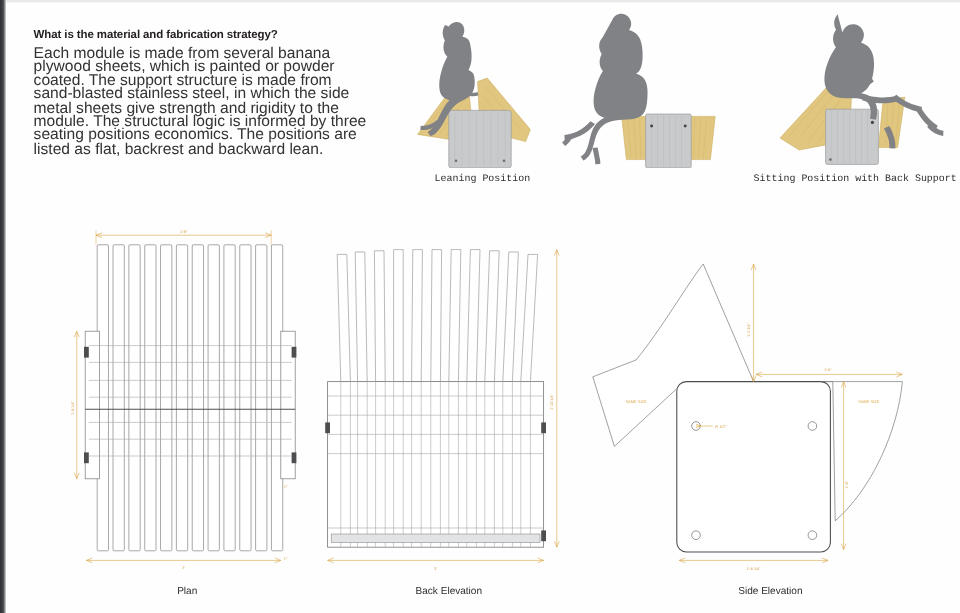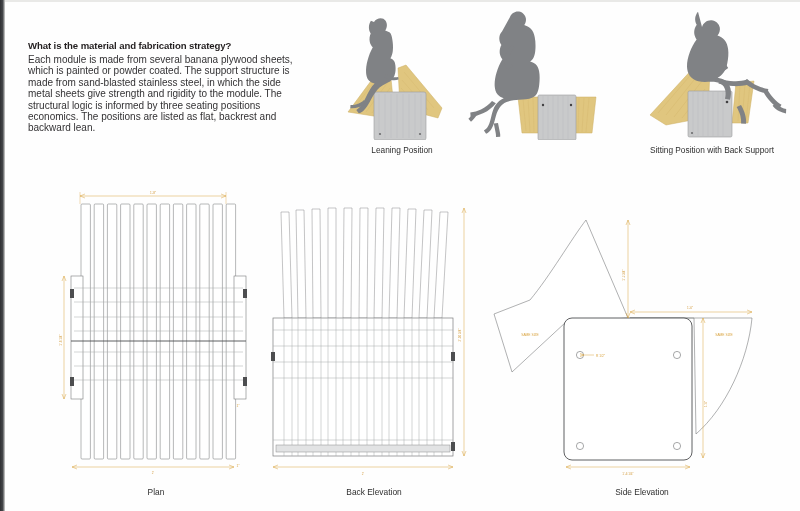--- a/index.html
+++ b/index.html
@@ -35,44 +35,45 @@
   }
 
   
   .text-block {
     position: absolute;
     left: 28px;
     top: 24px;
     width: 280px;
   }
   .text-block h1 {
-    margin: 16px 0 3px 0;
+    margin: 0 0 3px 0;
     font-size: 9.6px;
     font-weight: bold;
     letter-spacing: -0.1px;
     color: #231f20;
   }
   .text-block p {
     margin: 0;
-    font-size: 10px;
+    font-size: 13px;
     line-height: 11.4px;
     color: #333234;
   }
 
   
   .scene {
     position: absolute;
   }
   .scene svg { display: block; }
   .caption {
     position: absolute;
     font-size: 8.3px;
     color: #2e2e2e;
     white-space: nowrap;
     text-align: center;
+    font-family: Liberation Mono, monospace;
   }
 
   
   .drawing { position: absolute; }
   .drawing svg { display: block; }
   .dwg-title {
     position: absolute;
     font-size: 8.4px;
     color: #2e2e2e;
     white-space: nowrap;

